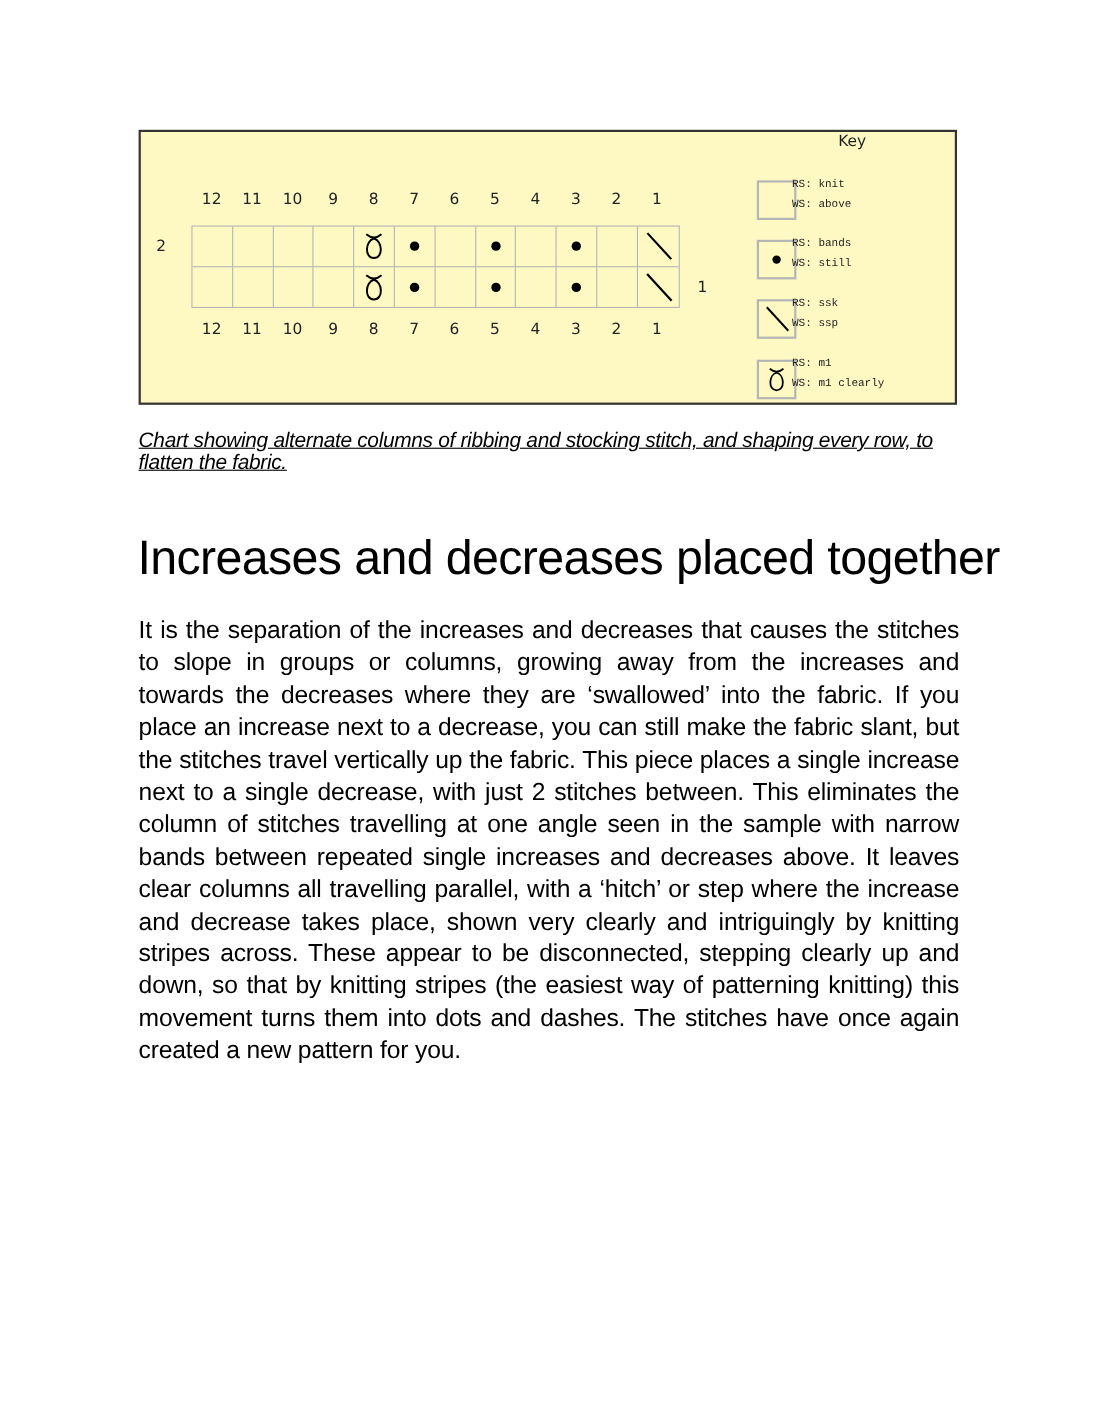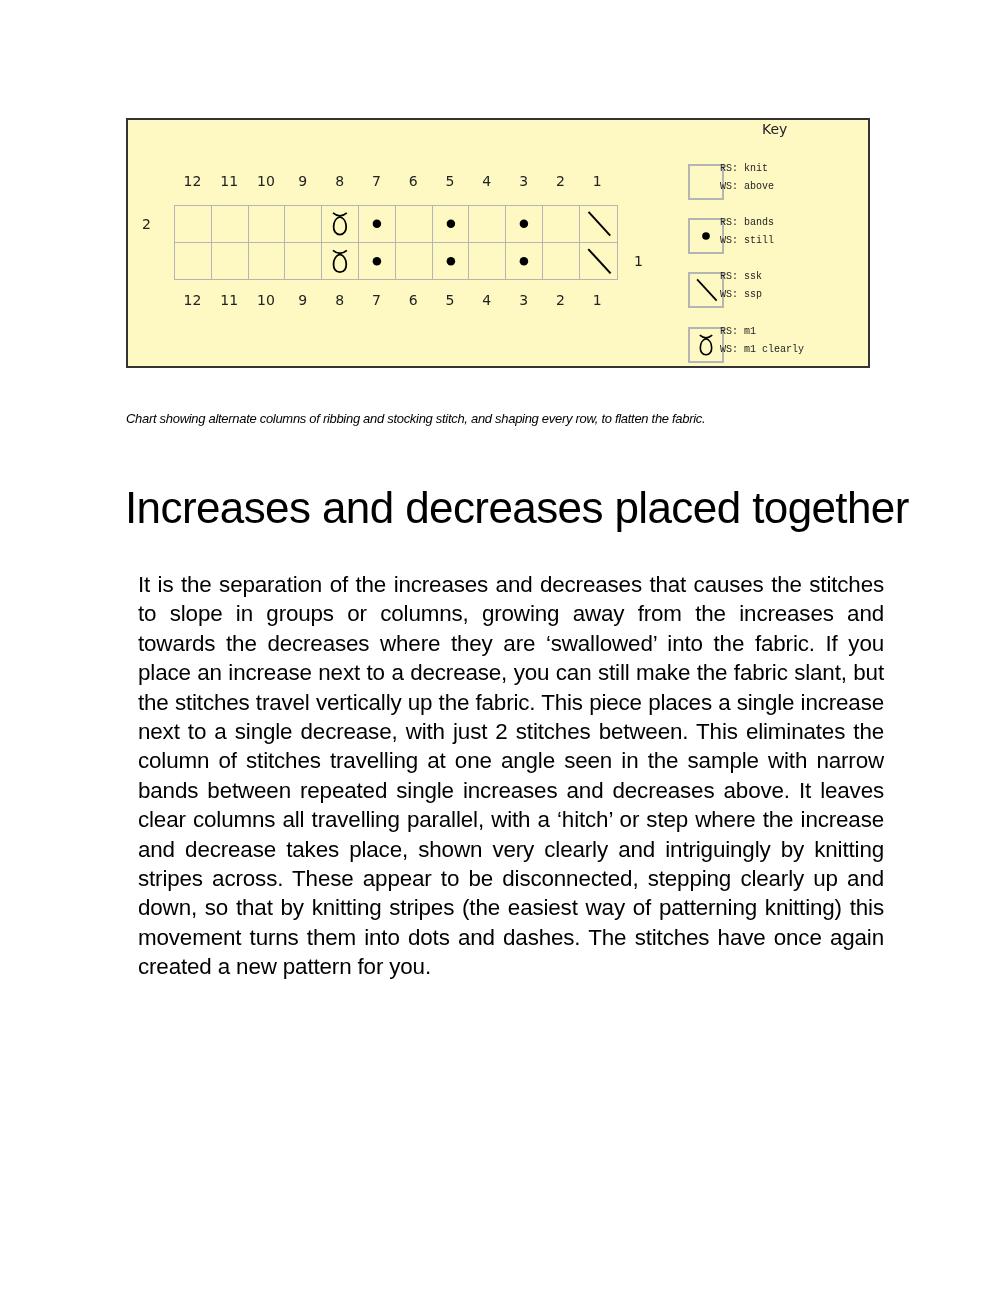--- a/index.html
+++ b/index.html
@@ -19,30 +19,30 @@
   .cell { border-right: 1.5px solid #b5b5b5; border-bottom: 1.5px solid #b5b5b5; box-sizing: border-box; position: relative; }
   .cell.last-col { border-right: none; }
   .cell.last-row { border-bottom: none; }
   .sym { position: absolute; left: 0; top: 0; width: 100%; height: 100%; }
 
   .key-item { position: absolute; left: 560px; }
   .key-box { position: absolute; left: 0; top: 0; width: 36px; height: 36px; border: 2px solid #b5b5b5; box-sizing: border-box; }
   .key-text { position: absolute; left: 32px; top: -4px; font-family: Liberation Mono, monospace; font-size: 10px; line-height: 18px; color: #222; white-space: nowrap; }
 
   .caption {
-    position: absolute; left: 126px; top: 409px; width: 740px;
-    font-family: "Liberation Sans", sans-serif; font-style: italic; font-size: 13px; line-height: 20px; letter-spacing: -0.3px;
+    position: absolute; left: 126px; top: 391px; width: 740px;
+    font-family: "Liberation Sans", sans-serif; font-style: italic; font-size: 19px; line-height: 20px; letter-spacing: -0.3px; text-decoration: underline;
   }
   .heading {
     position: absolute; left: 125px; top: 483px;
     font-family: "Liberation Sans", sans-serif; font-size: 44px; letter-spacing: -0.6px; font-weight: normal; margin: 0;
   }
   .body-text {
     position: absolute; left: 126px; top: 558px; width: 746px;
-    font-family: "Liberation Sans", sans-serif; font-size: 22.4px; line-height: 29.4px; text-align: justify; letter-spacing: -0.15px; margin: 12px;
+    font-family: "Liberation Sans", sans-serif; font-size: 22.4px; line-height: 29.4px; text-align: justify; letter-spacing: -0.15px; margin: 0;
   }
 </style>
 </head>
 <body>
 
 <div class="chart-frame">
   <div class="key-title">Key</div>
 
   <div class="col-nums" id="col-nums-top" style="left:46px; top:53px;">
       <span class="col-num" style="left: 0px;">12</span>

